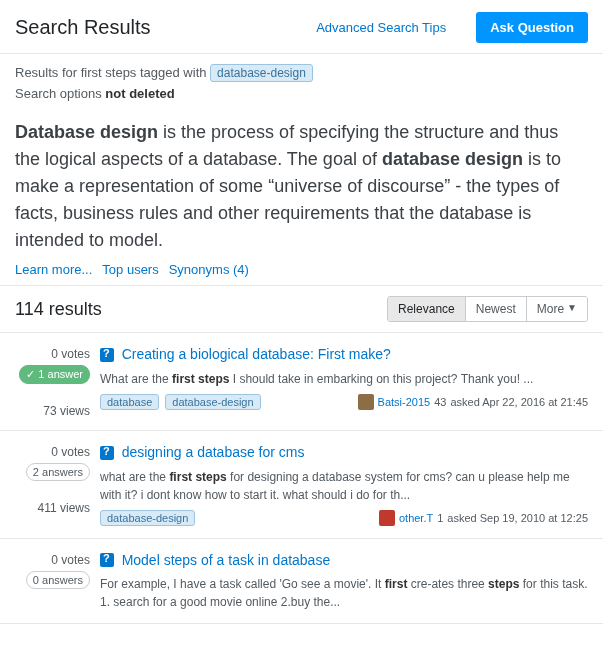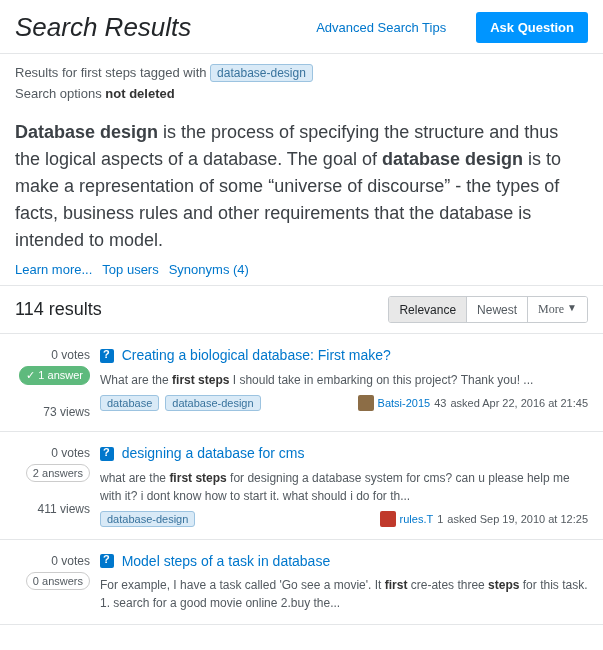--- a/index.html
+++ b/index.html
@@ -13,24 +13,23 @@
 
     
     .header {
       display: flex;
       align-items: center;
       justify-content: space-between;
       padding: 12px 15px 10px 15px;
       border-bottom: 1px solid #e4e6e8;
     }
     .header-title {
-      font-size: 26px;
+      font-size: 20px;
       font-weight: normal;
       color: #232629;
-      font-style: italic;
     }
     .header-actions {
       display: flex;
       align-items: center;
       gap: 30px;
     }
     .advanced-search-link {
       color: #0077cc;
       text-decoration: none;
       font-size: 13px;
@@ -131,21 +130,20 @@
       border-right: none;
     }
     .sort-btn.active {
       background: #e8e8e8;
       color: #232629;
     }
     .sort-btn.more {
       display: flex;
       align-items: flex-start;
       gap: 3px;
-      font-family: Liberation Serif, serif;
     }
     .chevron {
       font-size: 10px;
     }
 
     
     .question-list {
       padding: 0;
     }
     .question-item {
@@ -364,21 +362,21 @@
         <span class="question-icon"></span>
         <a href="#" class="question-title">designing a database for cms</a>
       </div>
       <div class="question-excerpt">
         what are the <strong>first steps</strong> for designing a database system for cms? can u please help me with it? i dont know how to start it. what should i do for th...
       </div>
       <div class="question-tags-meta">
         <a href="#" class="tag">database-design</a>
         <div class="user-meta">
           <span class="user-avatar-placeholder2"></span>
-          <span class="user-name">rules.T</span>
+          <span class="user-name">other.T</span>
           <span class="user-rep">1</span>
           <span class="asked-text">asked Sep 19, 2010 at 12:25</span>
         </div>
       </div>
     </div>
   </div>
 
   <div class="question-item">
     <div class="question-stats">
       <span class="votes-count">0 votes</span>

